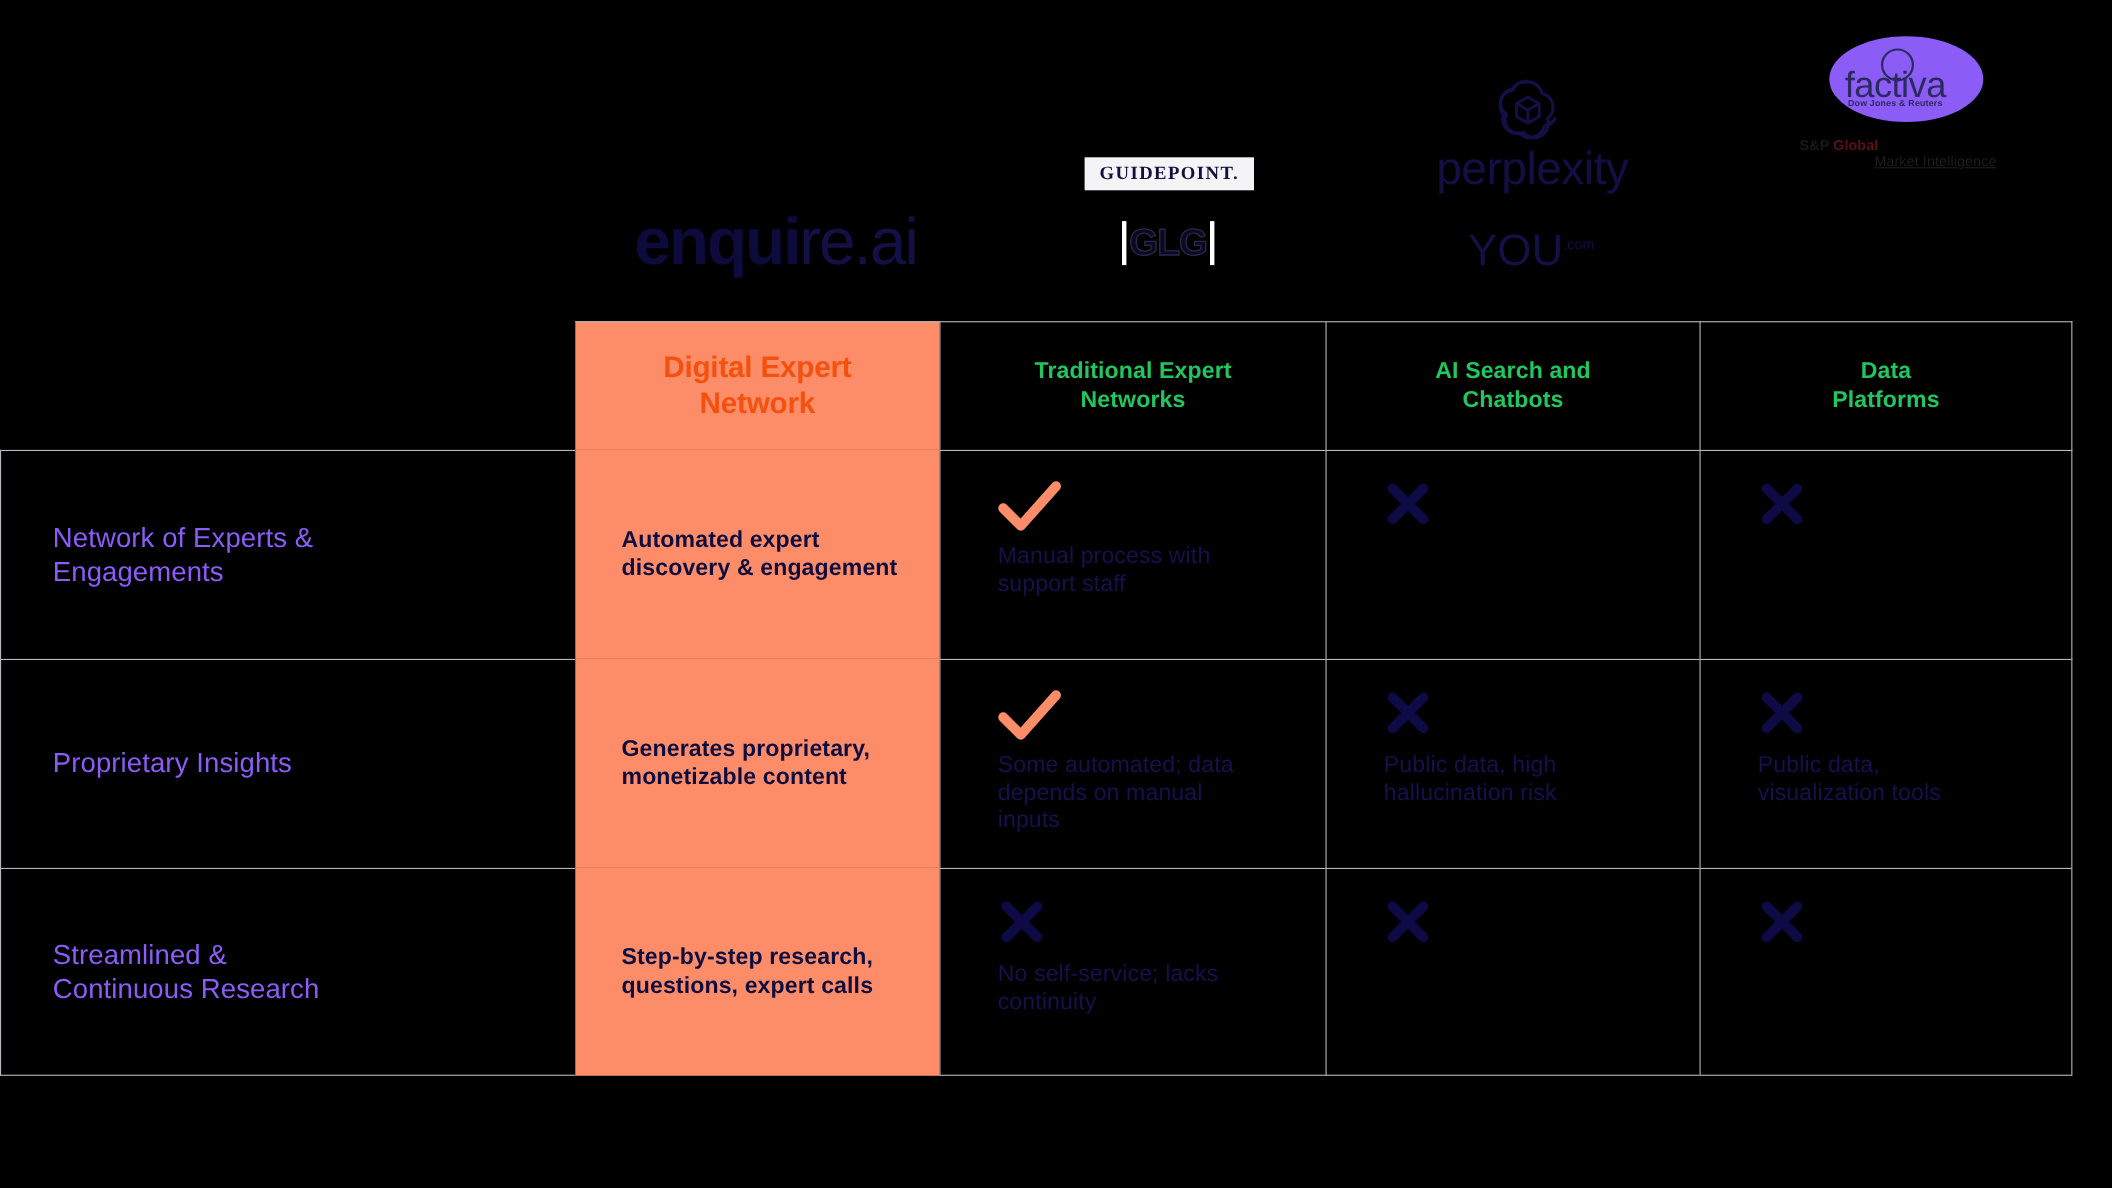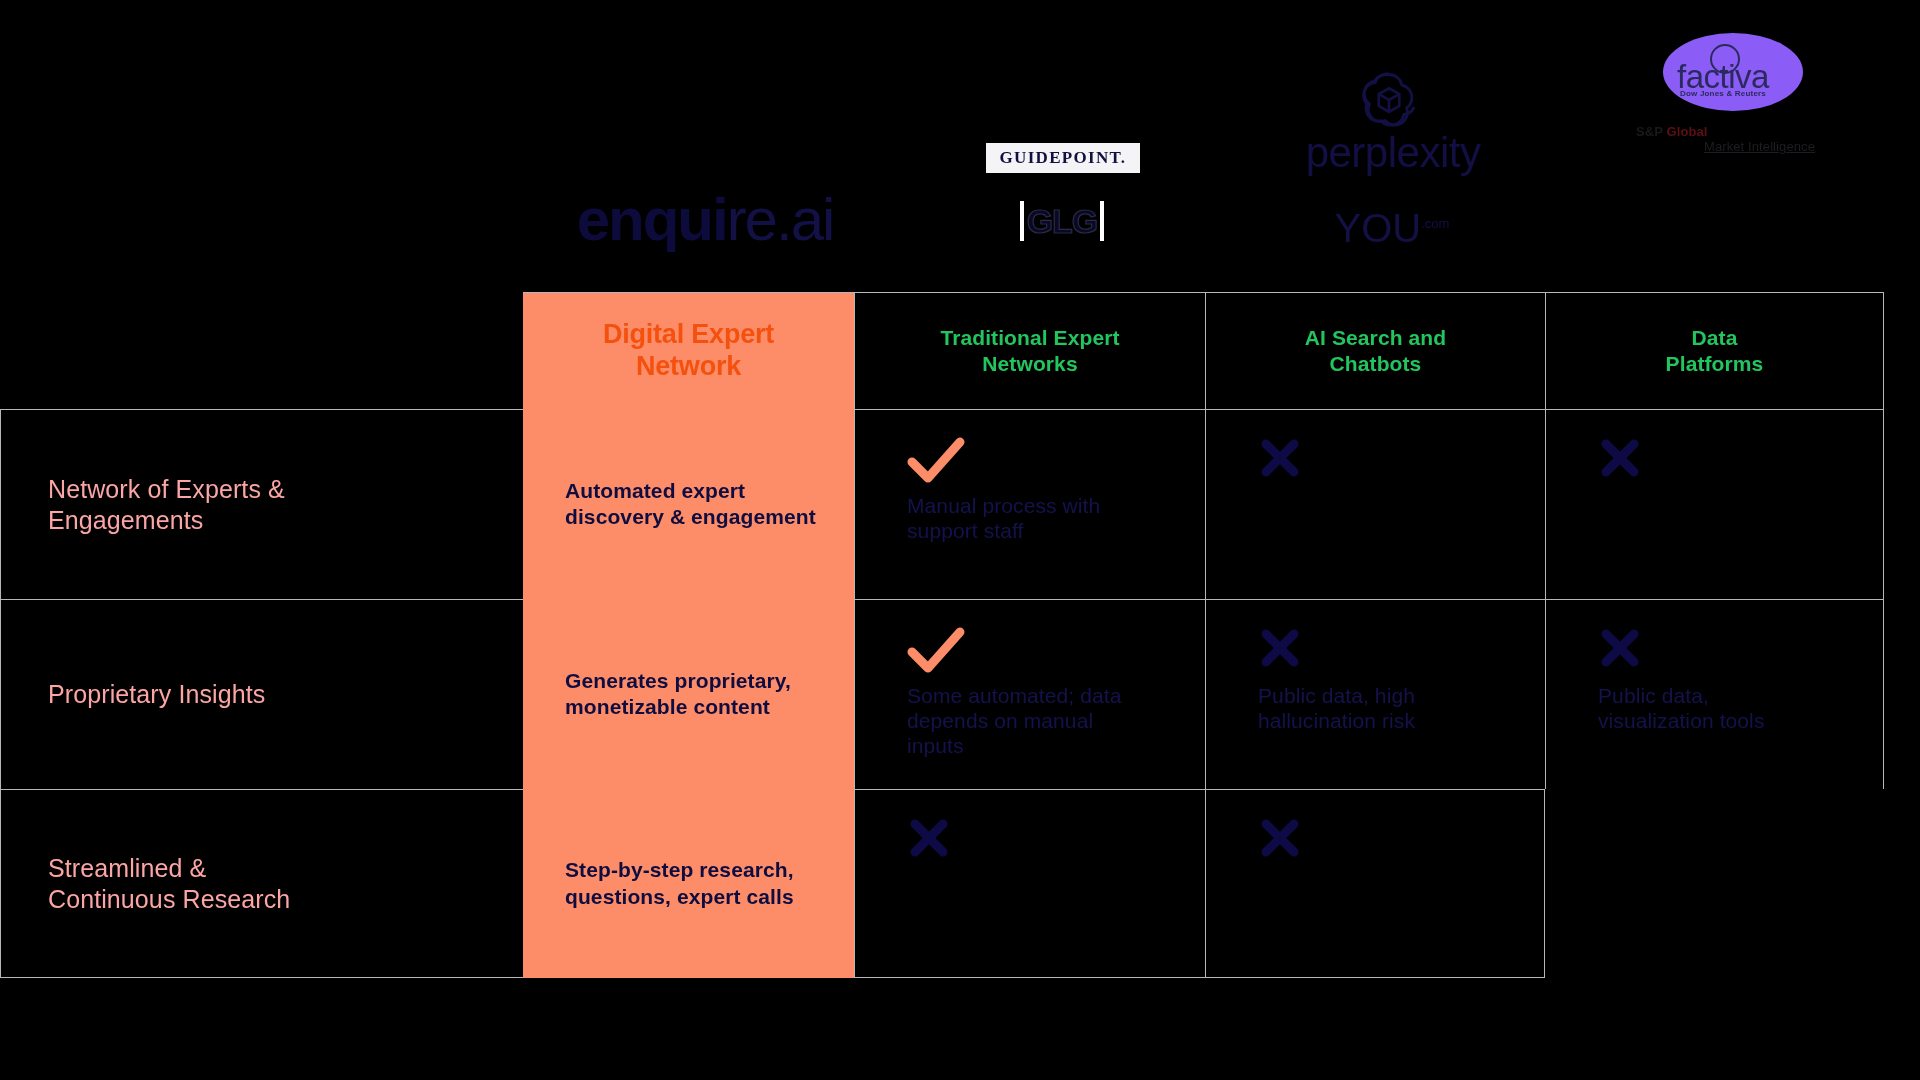--- a/index.html
+++ b/index.html
@@ -311,21 +311,21 @@
     display: flex;
     align-items: center;
     padding-left: 47px;
     padding-right: 20px;
     box-sizing: border-box;
   }
   .rowlabel-text {
     font-size: 25px;
     font-weight: 500;
     line-height: 1.23;
-    color: #fca5a5;
+    color: #8b5cf6;
     letter-spacing: 0.1px;
   }
 
   
   .feat-cell {
     display: flex;
     align-items: center;
     padding-left: 42px;
     padding-right: 18px;
     box-sizing: border-box;
@@ -529,27 +529,35 @@
       <div class="rowlabel-text">
         <span>Streamlined &amp;</span><br>
         <span>Continuous Research</span>
       </div>
     </div>
 
     <div class="cell col-hl feat-cell">
       <div class="feat-text">Step-by-step research, questions, expert calls</div>
     </div>
 
-
     <div class="cell verdict bt bl bb">
       <span class="mark">
         <svg width="44" height="44" viewBox="0 0 44 44">
             <path d="M8 8 L36 36 M36 8 L8 36" stroke="#0d0a46" stroke-width="9" fill="none" stroke-linecap="round"></path>
           </svg>
       </span>
+      <div class="note narrow">No self-service; lacks continuity</div>
+    </div>
+
+    <div class="cell verdict bt bl bb">
+      <span class="mark">
+        <svg width="44" height="44" viewBox="0 0 44 44">
+            <path d="M8 8 L36 36 M36 8 L8 36" stroke="#0d0a46" stroke-width="9" fill="none" stroke-linecap="round"></path>
+          </svg>
+      </span>
     </div>
 
     <div class="cell verdict bt bl br bb">
       <span class="mark">
         <svg width="44" height="44" viewBox="0 0 44 44">
             <path d="M8 8 L36 36 M36 8 L8 36" stroke="#0d0a46" stroke-width="9" fill="none" stroke-linecap="round"></path>
           </svg>
       </span>
       <div class="note"></div>
     </div>

